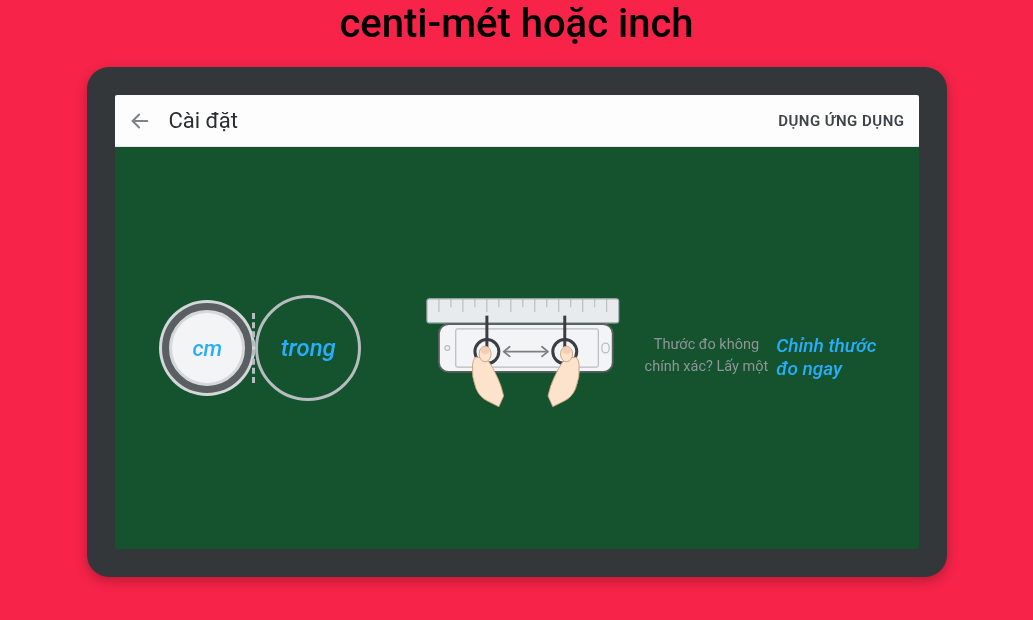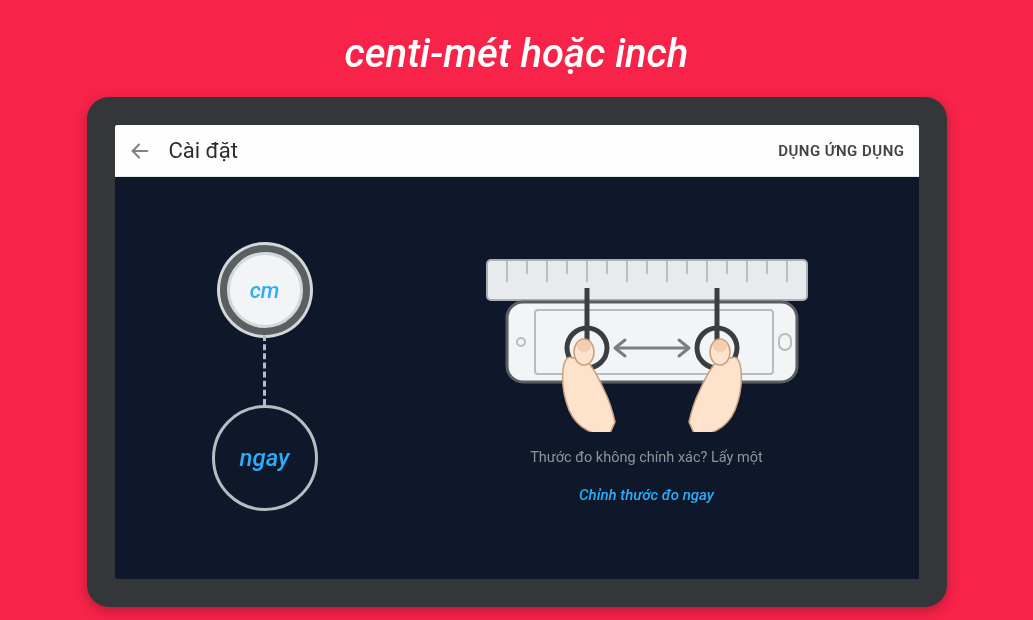--- a/index.html
+++ b/index.html
@@ -7,39 +7,37 @@
     width: 1033px;
     height: 620px;
     background: #f72349;
     font-family: -apple-system, BlinkMacSystemFont, "Segoe UI", Roboto, Arial, sans-serif;
     display: flex;
     flex-direction: column;
     align-items: center;
     overflow: hidden;
   }
   .banner-title {
-    color: #ffffff;
+    color: #000000;
     font-size: 40px;
     font-weight: 500;
-    margin-top: 30px;
     margin-bottom: 20px;
-    font-style: italic;
   }
   .tablet-frame {
     width: 860px;
     height: 510px;
     background: #333739;
     border-radius: 22px;
     padding: 28px;
     box-shadow: 0 4px 12px rgba(0,0,0,.25);
   }
   .screen {
     width: 100%;
     height: 100%;
-    background: #0f172a;
+    background: #14532d;
     border-radius: 2px;
     display: flex;
     flex-direction: column;
     overflow: hidden;
   }
   .topbar {
     height: 52px;
     background: #fdfdfd;
     border-bottom: 1px solid #e5e7e9;
     display: flex;
@@ -77,21 +75,21 @@
   .left-pane {
     width: 300px;
     display: flex;
     flex-direction: column;
     align-items: center;
     justify-content: center;
     gap: 0;
   }
   .unit-group {
     display: flex;
-    flex-direction: column;
+    flex-direction: row;
     align-items: center;
     justify-content: flex-end;
   }
   .unit-circle {
     border-radius: 50%;
     display: flex;
     align-items: center;
     justify-content: center;
     font-style: italic;
     font-weight: 500;
@@ -115,41 +113,41 @@
     width: 106px;
     height: 106px;
     border: 3px solid #b6bcc0;
     color: #28aefb;
     font-size: 24px;
     background: transparent;
   }
   .right-pane {
     flex: 1;
     display: flex;
-    flex-direction: column;
+    flex-direction: row;
     align-items: center;
     justify-content: center;
     padding: 20px 40px 20px 0;
   }
   .illust {
     width: 380px;
     height: 180px;
   }
   .help-text {
     color: #8f9598;
     font-size: 14.5px;
     text-align: center;
     line-height: 1.5;
     margin-top: 15px;
     max-width: 280px;
   }
   .calibrate-link {
     color: #28aefb;
     font-style: italic;
-    font-size: 15px;
+    font-size: 19px;
     font-weight: 500;
     margin-top: 18px;
     cursor: pointer;
   }
 </style>
 </head>
 <body>
 
 <div class="banner-title">centi-mét hoặc inch</div>
 
@@ -166,21 +164,21 @@
       <div class="topbar-title">Cài đặt</div>
       <div class="topbar-action">DỤNG ỨNG DỤNG</div>
     </div>
 
     <div class="content">
 
       <div class="left-pane">
         <div class="unit-group">
           <div class="unit-circle unit-cm">cm</div>
           <div class="connector"></div>
-          <div class="unit-circle unit-inch">ngay</div>
+          <div class="unit-circle unit-inch">trong</div>
         </div>
       </div>
 
       <div class="right-pane">
         <svg class="illust" viewBox="0 0 380 180">
 
           <rect x="30" y="8" width="320" height="40" rx="4" fill="#e8ebee" stroke="#a9b0b4" stroke-width="2"></rect>
           <g stroke="#a9b0b4" stroke-width="1.5">
             <line x1="50" y1="8" x2="50" y2="30"></line>
             <line x1="70" y1="8" x2="70" y2="22"></line>

